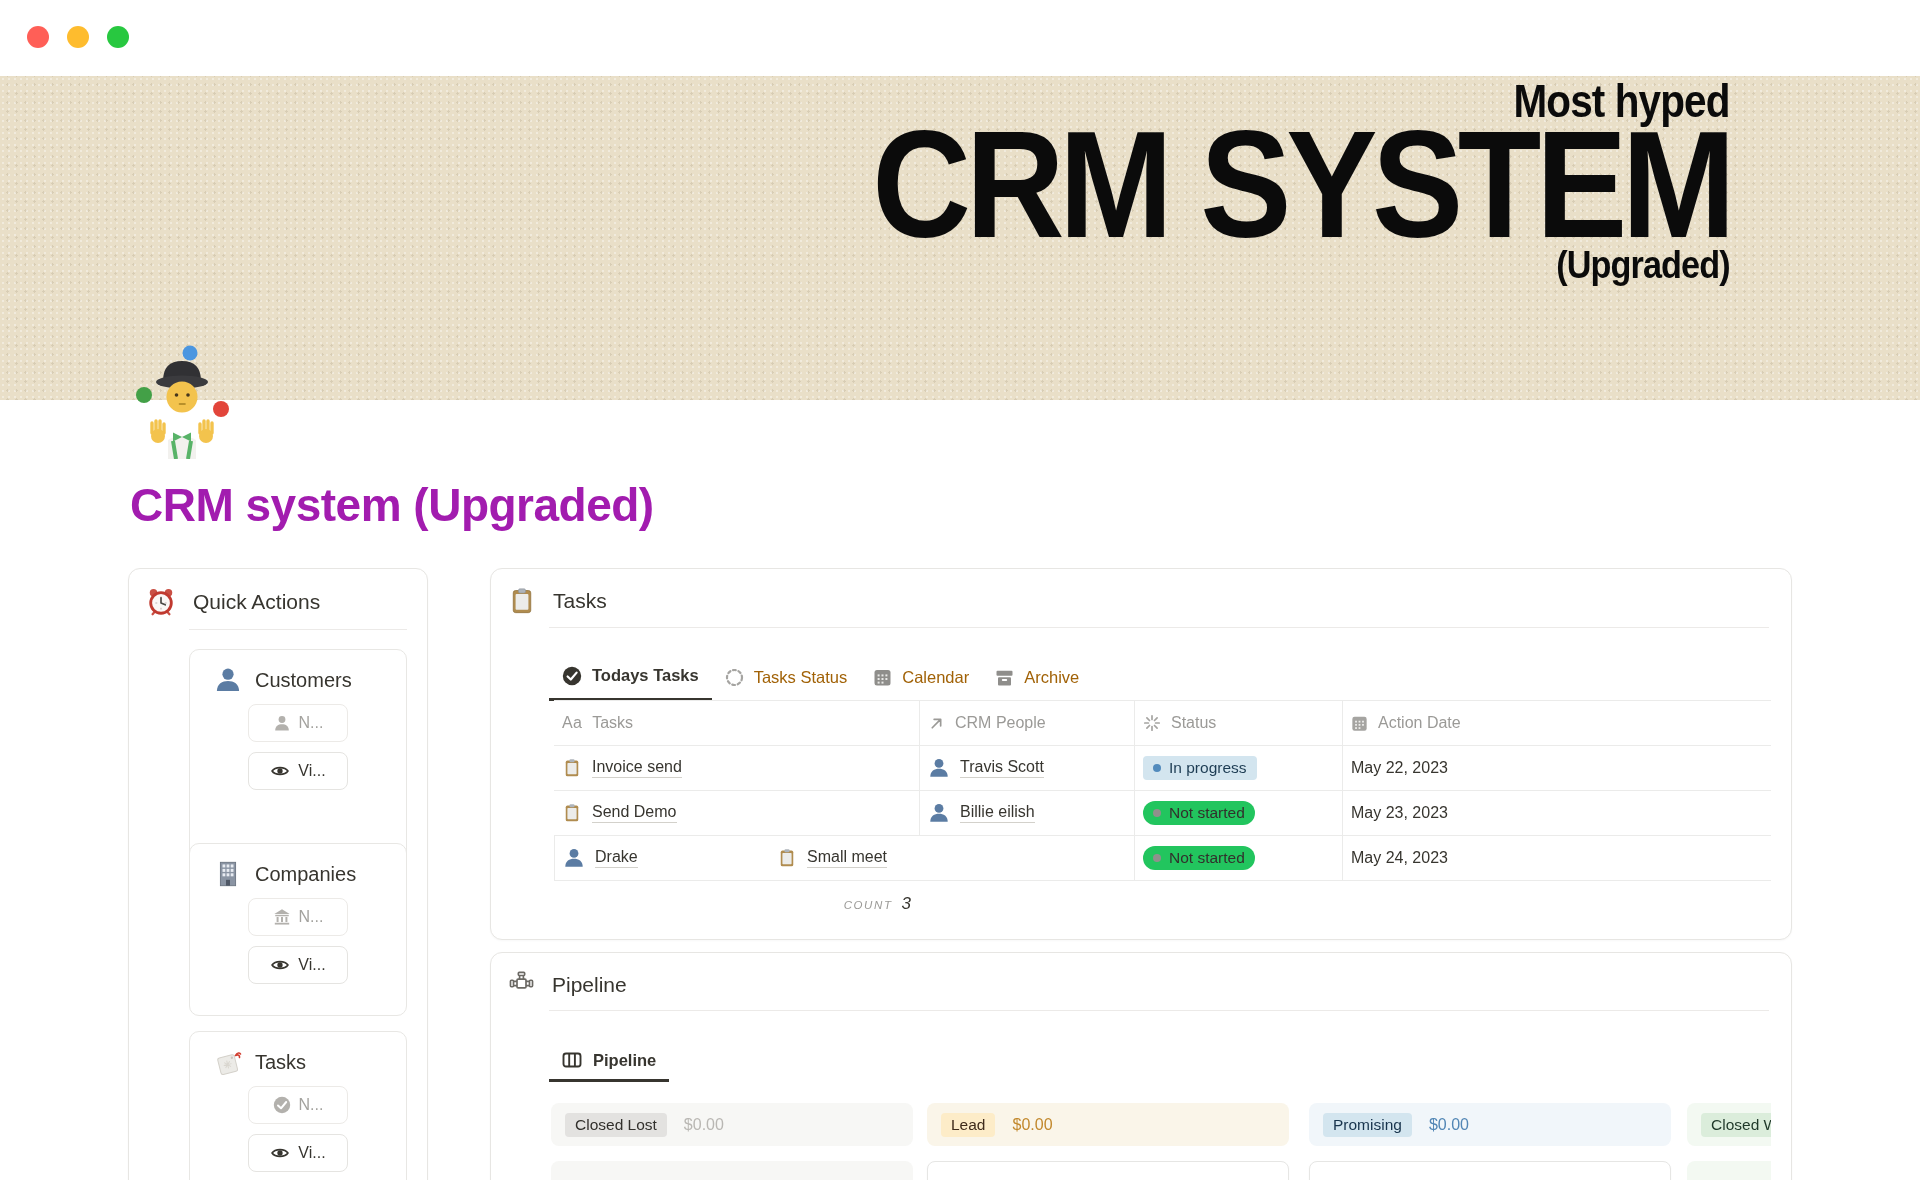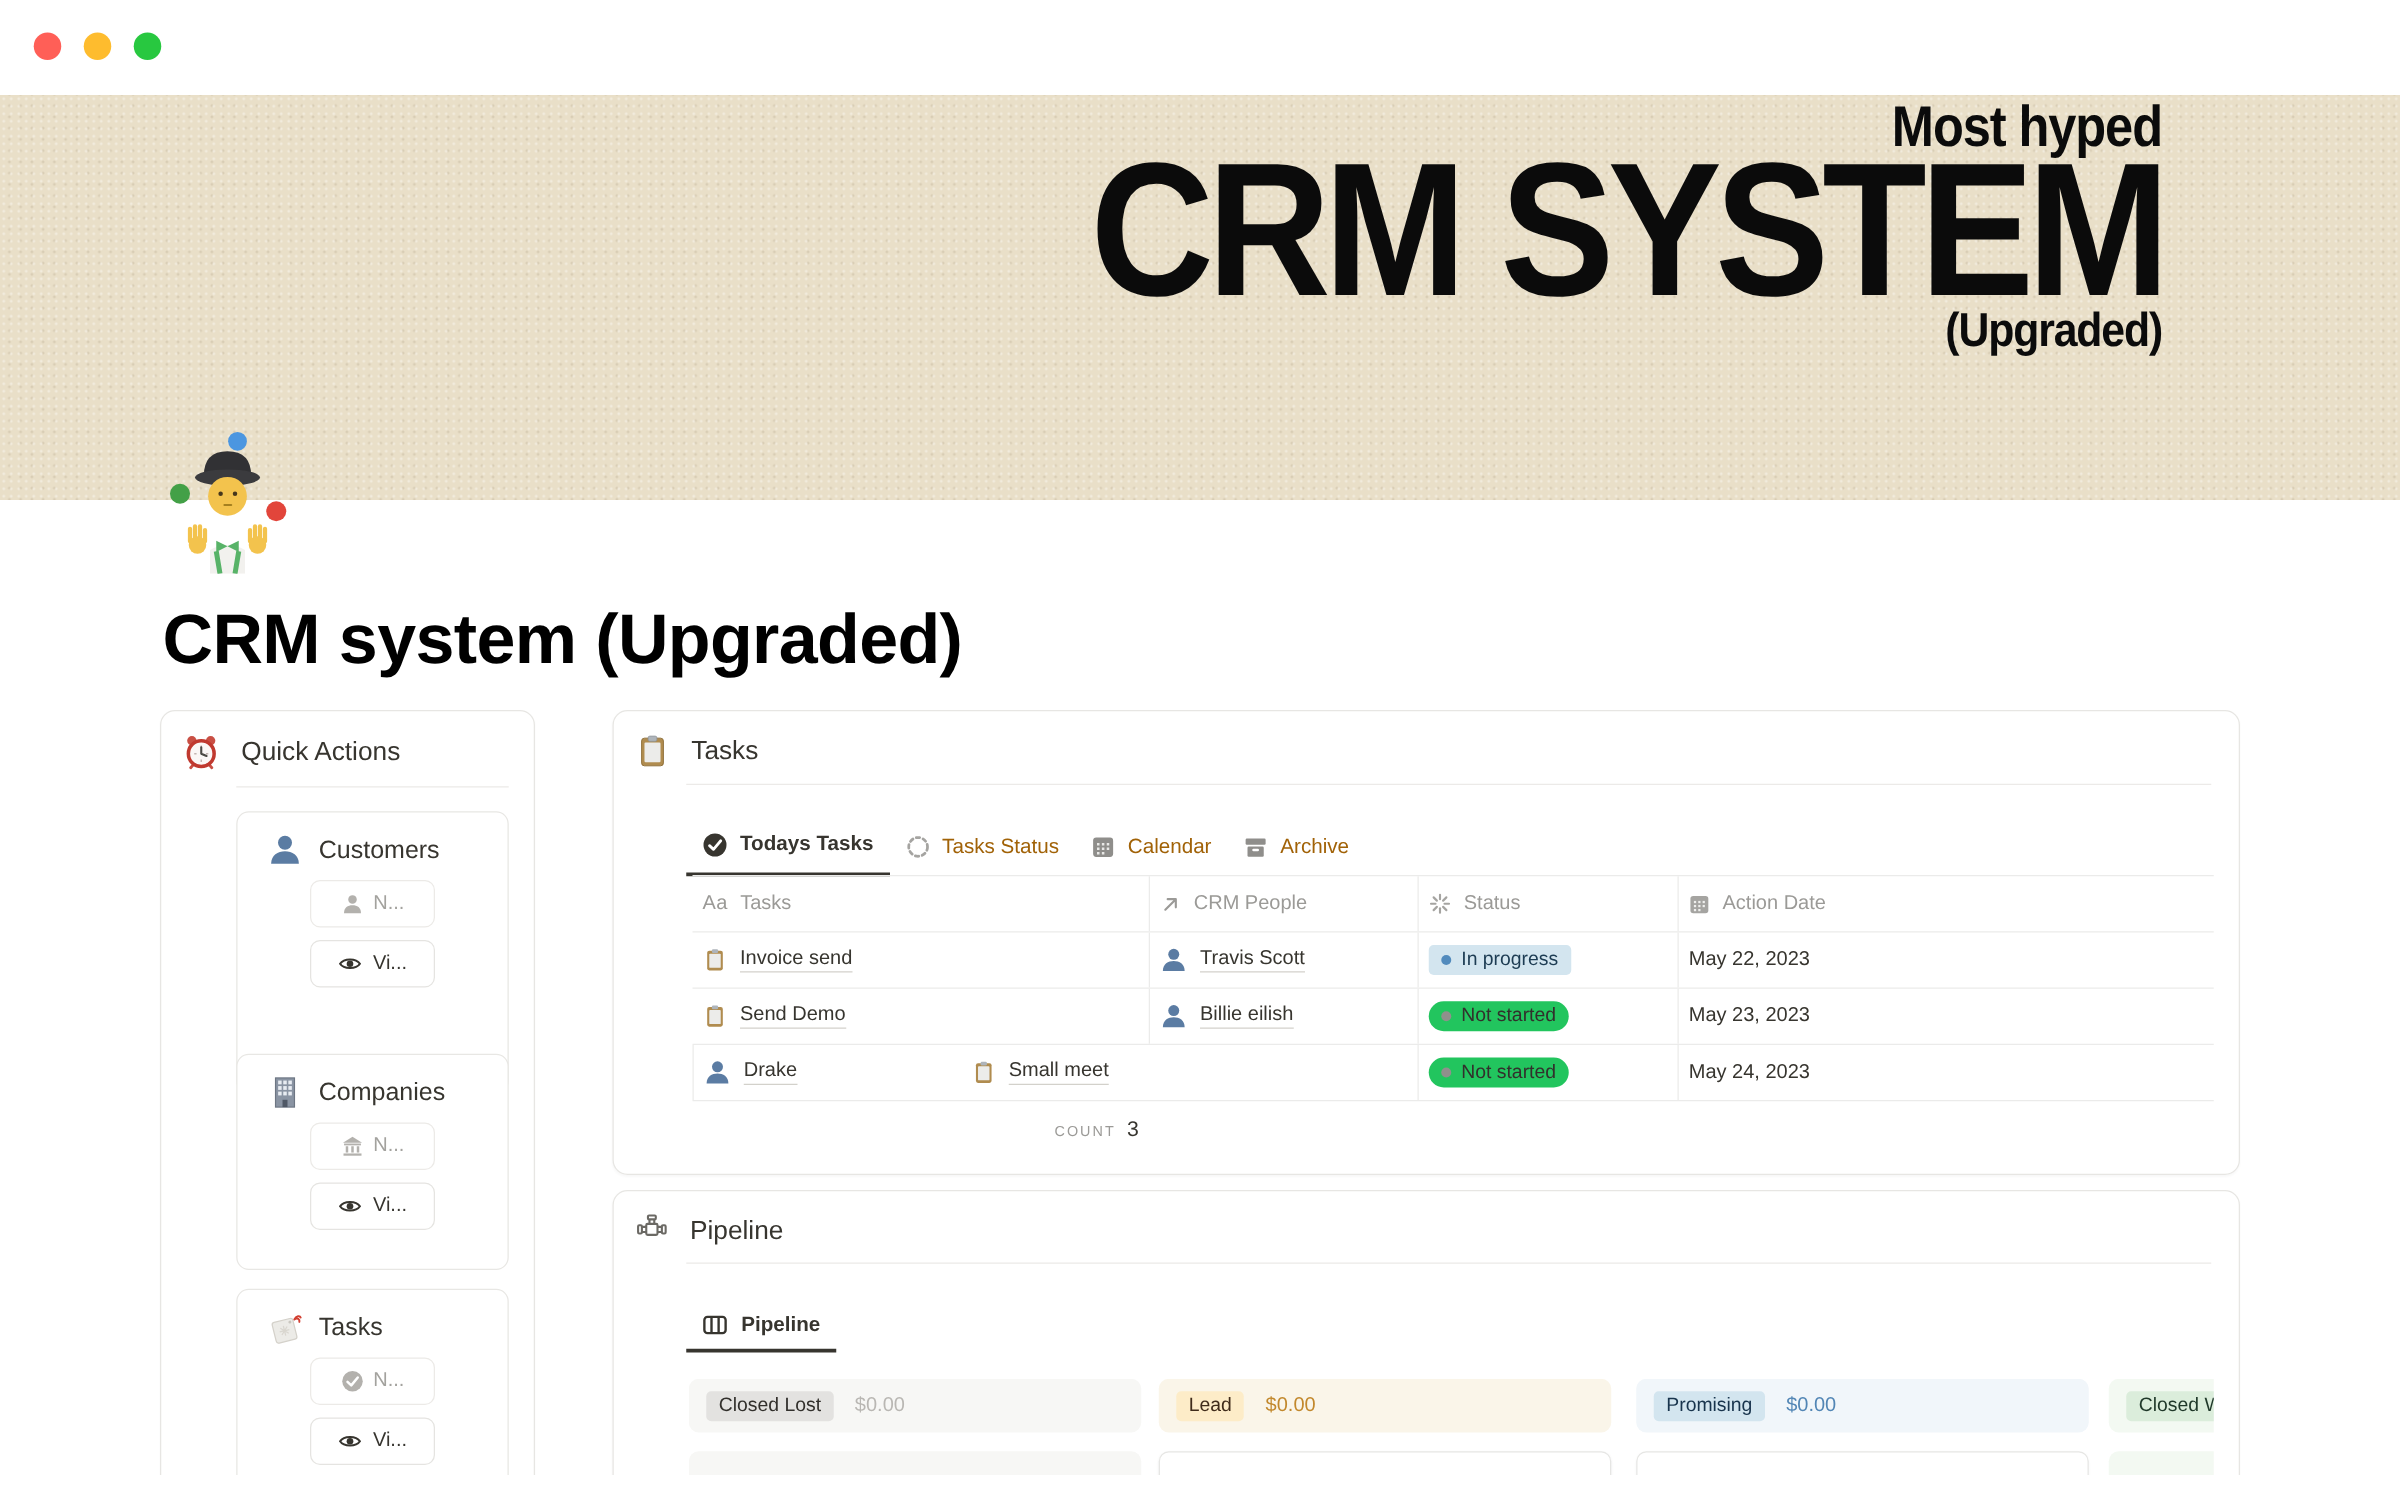--- a/index.html
+++ b/index.html
@@ -21,22 +21,22 @@
       radial-gradient(rgba(122,102,72,.15) 1px, rgba(122,102,72,0) 1.3px);
     background-size:6px 6px,9px 9px;background-position:0 0,3px 4px;}
   .banner-line{position:absolute;right:190px;color:#0b0b0b;white-space:nowrap;line-height:1;
     transform-origin:100% 50%;}
   .b-kicker{top:2px;font-size:46px;font-weight:700;transform:scaleX(.88);letter-spacing:-1px;}
   .b-title{top:32px;font-size:152px;font-weight:700;transform:scaleX(.9);letter-spacing:-6px;}
   .b-sub{top:170px;font-size:38px;font-weight:700;transform:scaleX(.9);letter-spacing:-1px;}
 
   
   .page-icon{position:absolute;left:135px;top:345px;width:100px;height:114px;z-index:12;}
-  .page-title{position:absolute;left:130px;top:478px;font-size:56px;font-weight:700;
-    letter-spacing:-.5px;color:#000000;z-index:12;}
+  .page-title{position:absolute;left:130px;top:478px;font-size:46px;font-weight:700;
+    letter-spacing:-.5px;color:#a21caf;z-index:12;}
 
   
   .card{position:absolute;background:#fff;border:1px solid #e7e6e3;border-radius:12px;
     box-shadow:0 1px 2px rgba(15,15,15,.03);box-sizing:border-box;}
   .big-head{display:flex;align-items:center;gap:17px;padding:18px 0 12px 17px;
     font-size:21px;font-weight:500;color:#37352f;}
   .big-div{border-top:1px solid #eceae8;margin-left:58px;margin-right:22px;}
 
   
   #sidebar{left:128px;top:568px;width:300px;height:716px;}
@@ -72,21 +72,21 @@
   .lnk{font-weight:500;color:#37352f;border-bottom:1px solid #d3d1cb;padding-bottom:1px;cursor:pointer;}
   .pill{display:inline-flex;align-items:center;gap:8px;padding:3px 10px;border-radius:4px;
     font-size:15.5px;white-space:nowrap;}
   .pdot{width:8px;height:8px;border-radius:50%;flex:none;}
   .st-blue{background:#d3e5ef;color:#1d3c53;}
   .st-blue .pdot{background:#528bbd;}
   .st-grey{background:#22c55e;color:#32302c;border-radius:12px;}
   .st-grey .pdot{background:#90908c;}
   .date{color:#37352f;}
   .count-row{display:flex;justify-content:flex-end;align-items:baseline;gap:9px;width:365px;
-    padding:13px 8px 0 0;box-sizing:border-box;cursor:pointer;}
+    padding:13px 8px 0 0;box-sizing:border-box;cursor:pointer;font-style:italic;}
   .count-label{font-size:11.5px;letter-spacing:1.6px;color:#9b9a97;}
   .count-val{font-size:17px;color:#37352f;}
 
   
   #pipeline-card{left:490px;top:952px;width:1302px;height:430px;overflow:hidden;}
   .ptab{position:absolute;left:58px;top:88px;height:41px;display:flex;align-items:center;gap:11px;
     padding:0 13px;font-size:16.5px;font-weight:700;color:#37352f;border-bottom:3px solid #37352f;
     cursor:pointer;box-sizing:border-box;}
   .kanban{position:absolute;left:60px;right:20px;top:150px;height:270px;overflow:hidden;}
   .kcol-head{position:absolute;top:0;width:362px;height:43px;border-radius:8px;display:flex;

